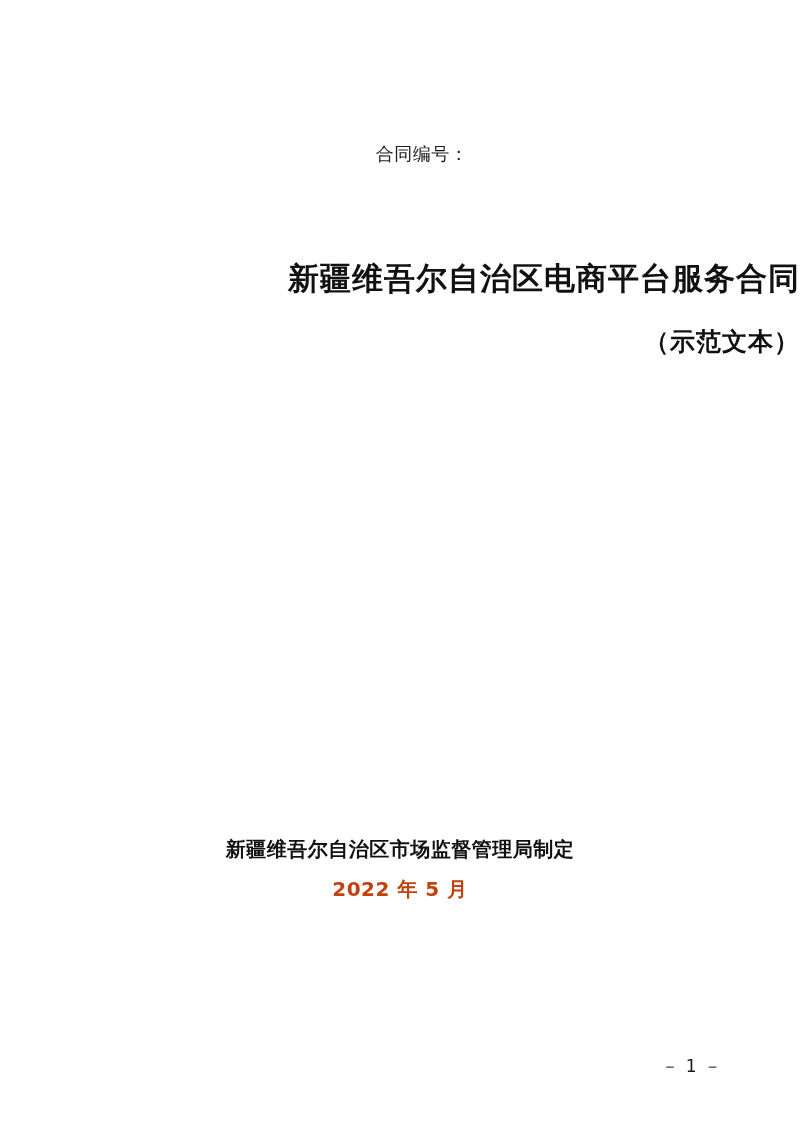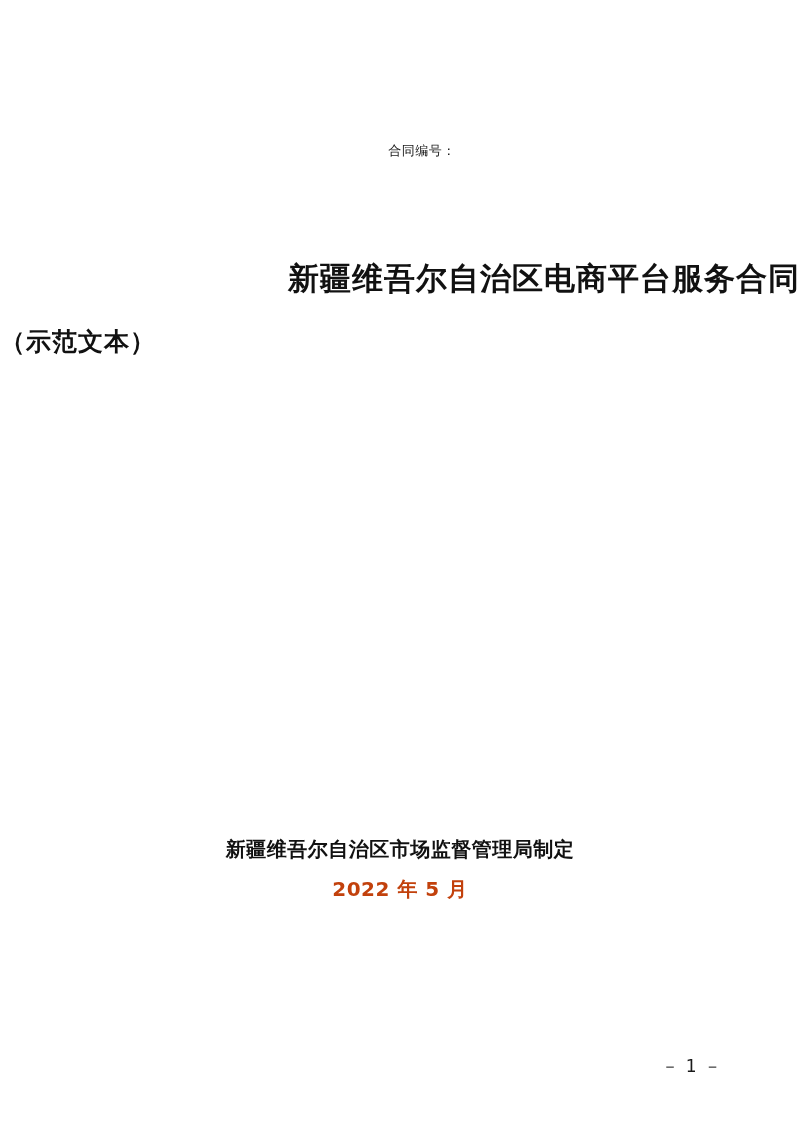--- a/index.html
+++ b/index.html
@@ -17,21 +17,21 @@
     background: #ffffff;
     margin: 0 auto;
     overflow: hidden;
   }
   .contract-no {
     position: absolute;
     top: 142px;
     left: 0;
     width: 800px;
     text-align: center;
-    font-size: 13px;
+    font-size: 18px;
     color: #1a1a1a;
     letter-spacing: 0.5px;
     padding-left: 44px;
     box-sizing: border-box;
   }
   .doc-title {
     position: absolute;
     top: 258px;
     left: 0;
     width: 800px;
@@ -39,21 +39,21 @@
     font-size: 31px;
     font-weight: bold;
     color: #111111;
     letter-spacing: 1px;
   }
   .doc-subtitle {
     position: absolute;
     top: 325px;
     left: 0;
     width: 800px;
-    text-align: left;
+    text-align: right;
     font-size: 25px;
     font-weight: bold;
     color: #111111;
     letter-spacing: 1px;
   }
   .issuer {
     position: absolute;
     top: 836px;
     left: 0;
     width: 800px;

